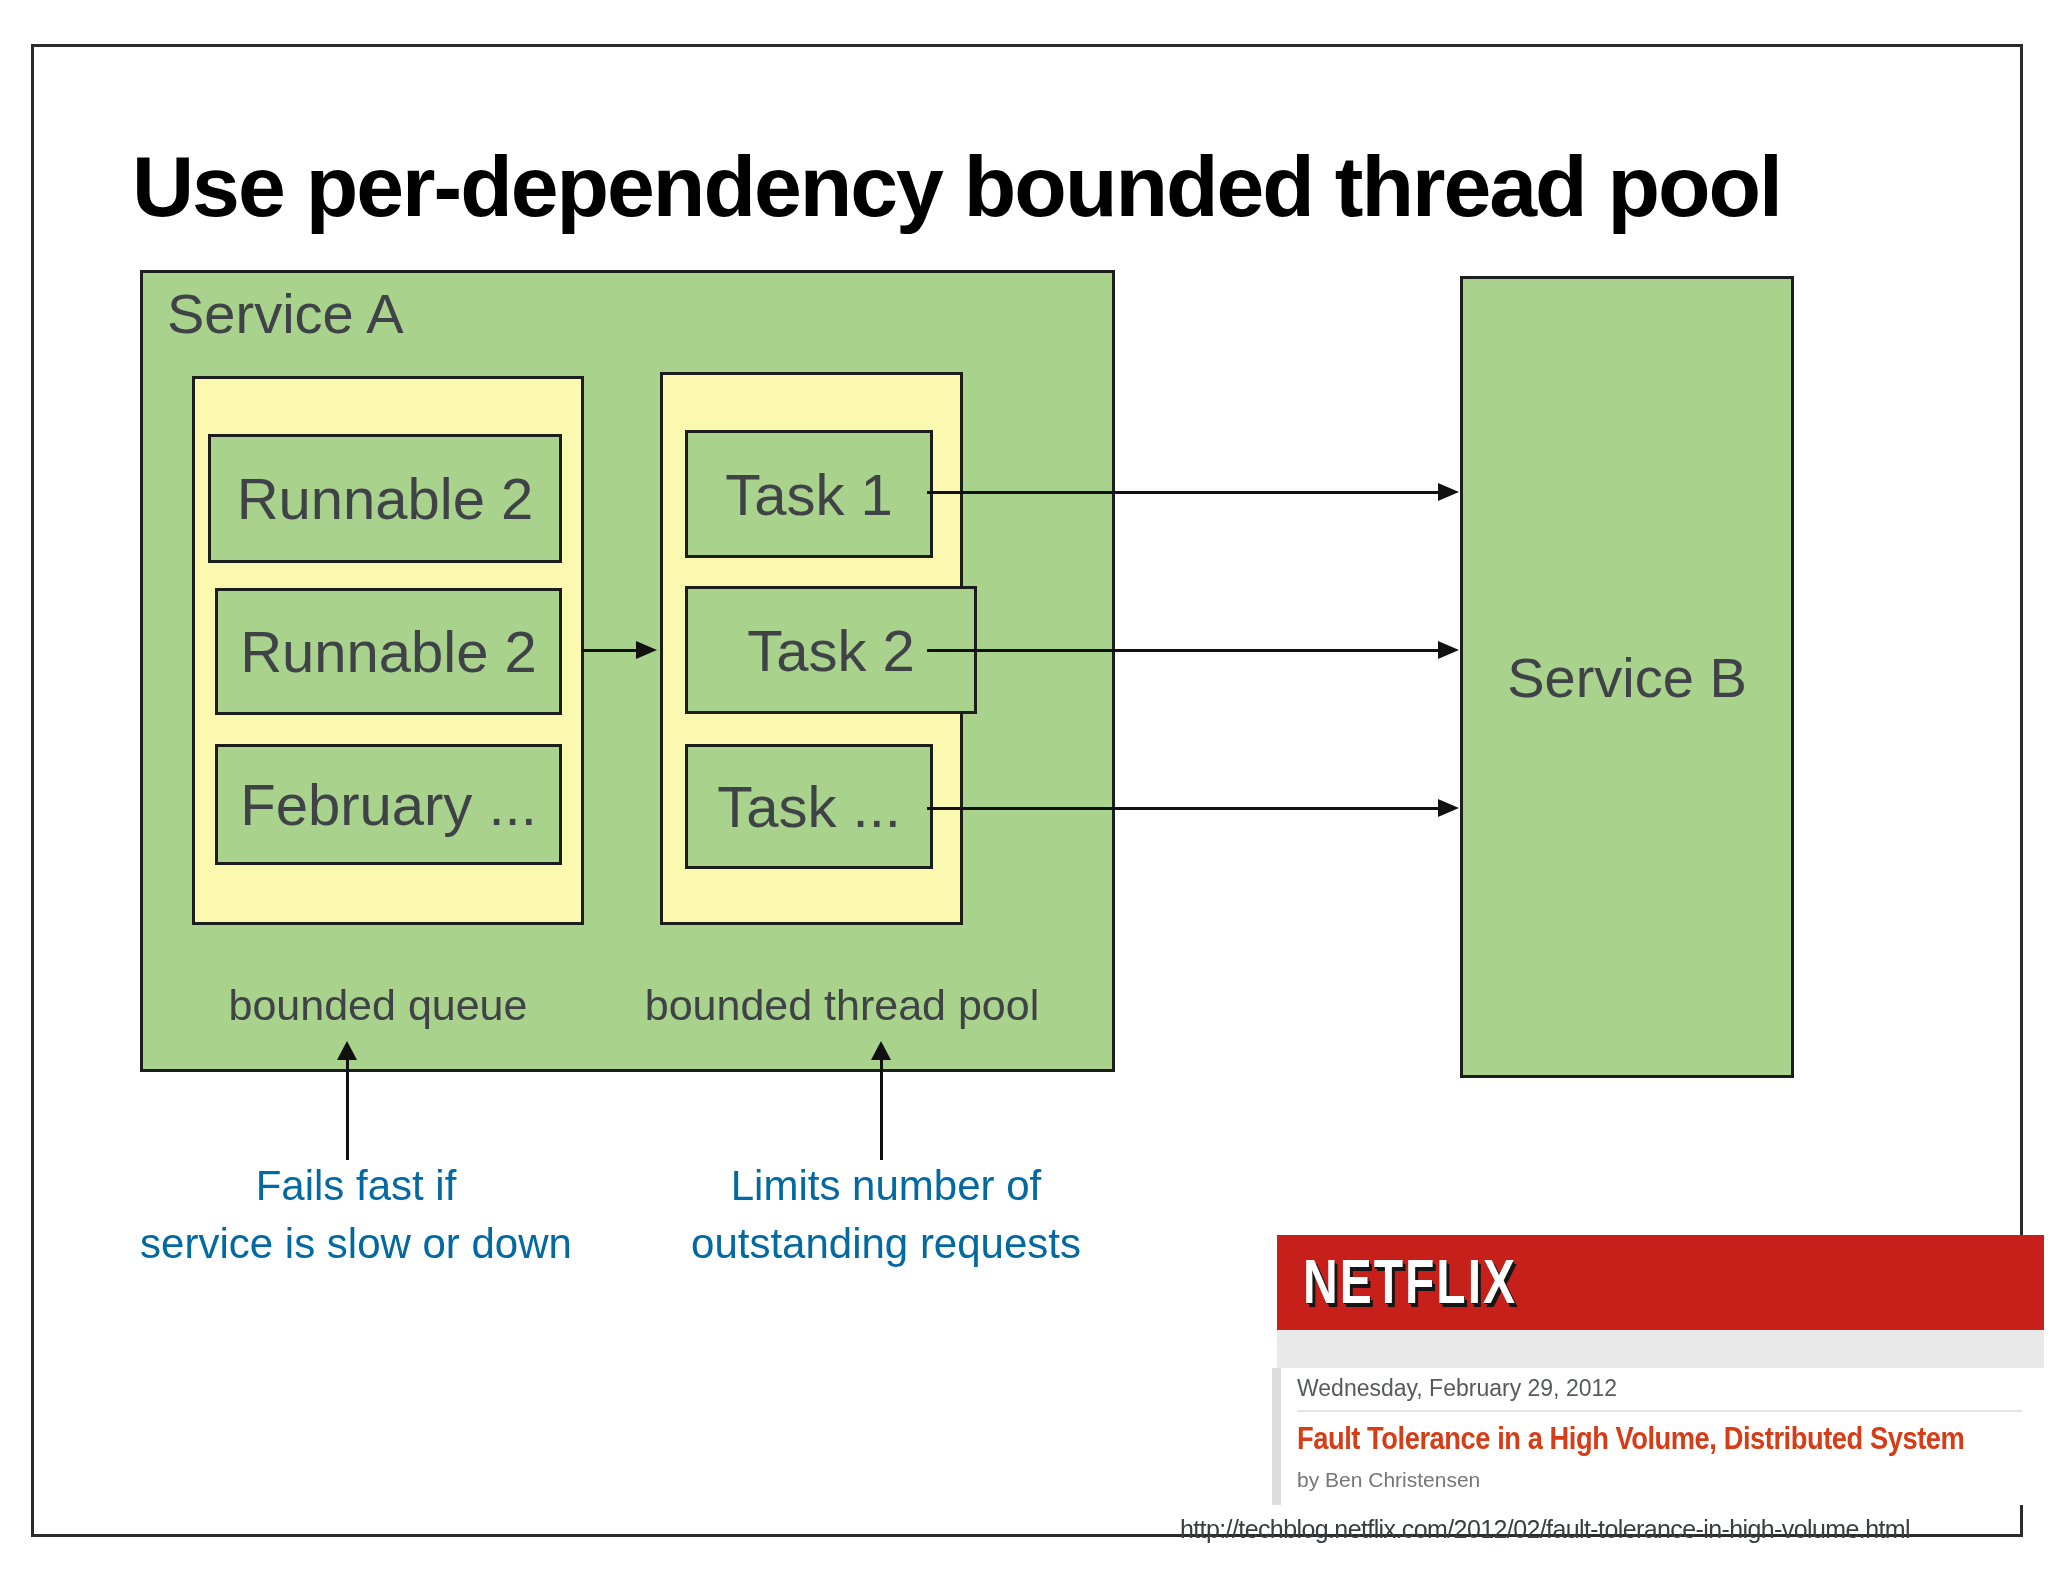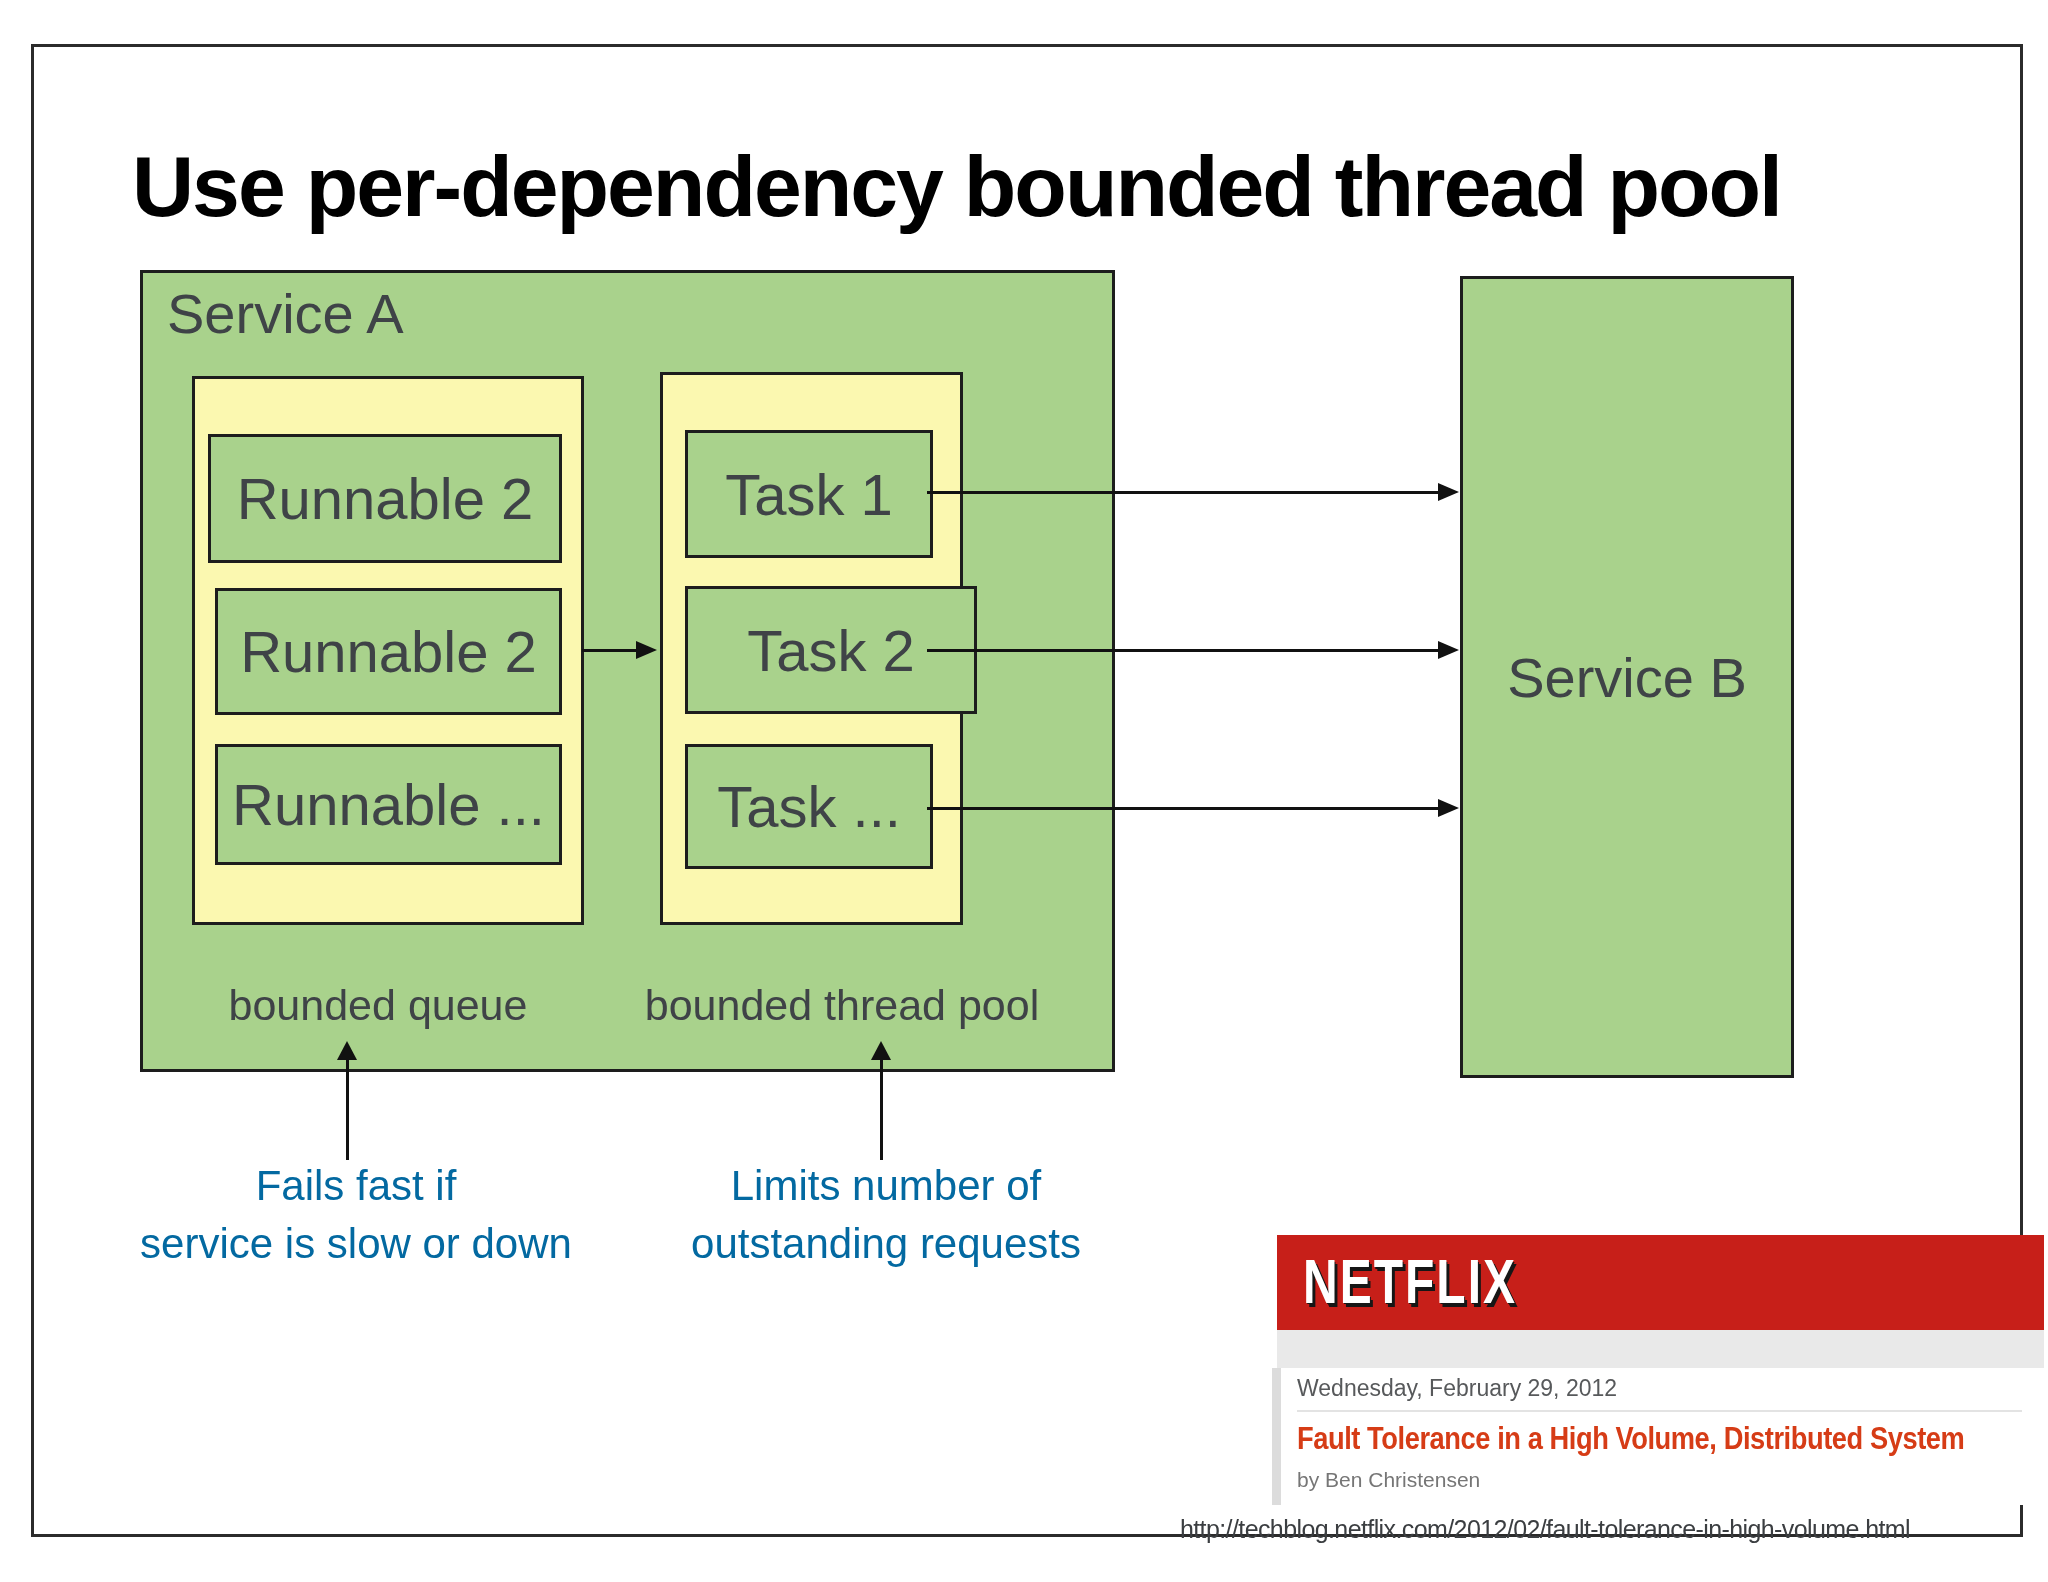--- a/index.html
+++ b/index.html
@@ -76,21 +76,21 @@
       <div class="svc-a-label">Service A</div>
 
       <div class="ybox ybox-queue">
         <div class="node r1">
           <span>Runnable 2</span>
         </div>
         <div class="node r2">
           <span>Runnable 2</span>
         </div>
         <div class="node r3">
-          <span>Runnable ...</span>
+          <span>February ...</span>
         </div>
       </div>
 
       <div class="ybox ybox-pool">
         <div class="node t1">
           <span>Task 1</span>
         </div>
         <div class="node t2">
           <span>Task 2</span>
         </div>

